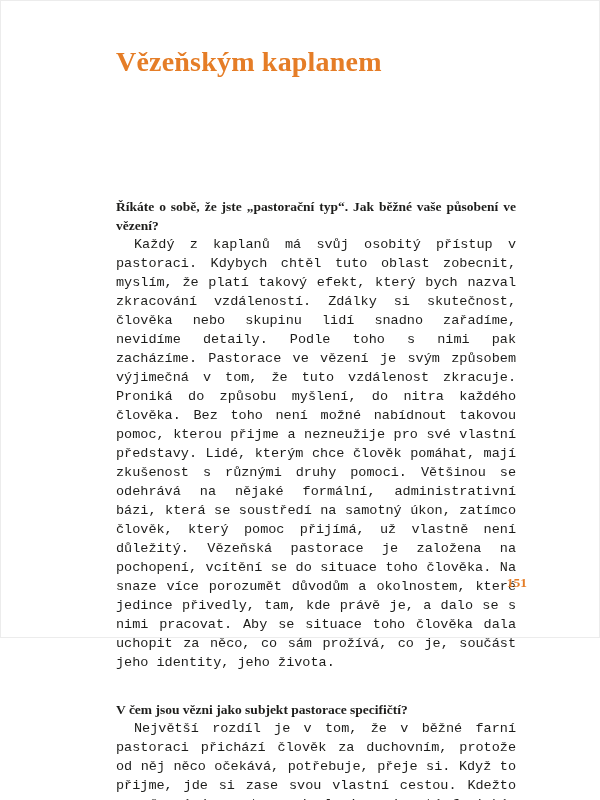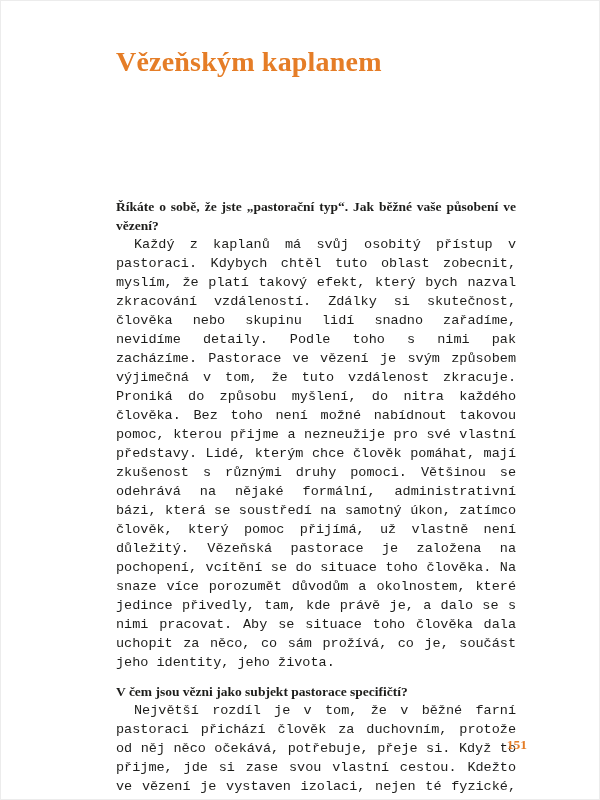--- a/index.html
+++ b/index.html
@@ -5,42 +5,42 @@
   * { margin: 0; padding: 0; box-sizing: border-box; }
   html, body {
     width: 600px;
     height: 800px;
     background: #ffffff;
     font-family: "Liberation Serif", "DejaVu Serif", serif;
   }
   .page {
     position: relative;
     width: 600px;
-    height: 800px;
+    height: 638px;
     background: #ffffff;
     border: 1px solid #ececec;
     padding: 44px 83px 0 115px;
     color: #1d1d1b;
   }
   .book-title {
     font-size: 28px;
     font-weight: bold;
     color: #e57d27;
     letter-spacing: 0.2px;
     margin-bottom: 118px;
     line-height: 1.2;
   }
   .qa-question {
     font-size: 13.5px;
     font-weight: bold;
     line-height: 19px;
     text-align: justify;
   }
   .qa-question.spaced {
-    margin-top: 10px;
+    margin-top: 28px;
   }
   .qa-paragraph {
     font-size: 13.5px;
     line-height: 19px;
     text-align: justify;
     text-indent: 18px;
     hyphens: auto;
     font-family: Liberation Mono, monospace;
   }
   .page-number {

